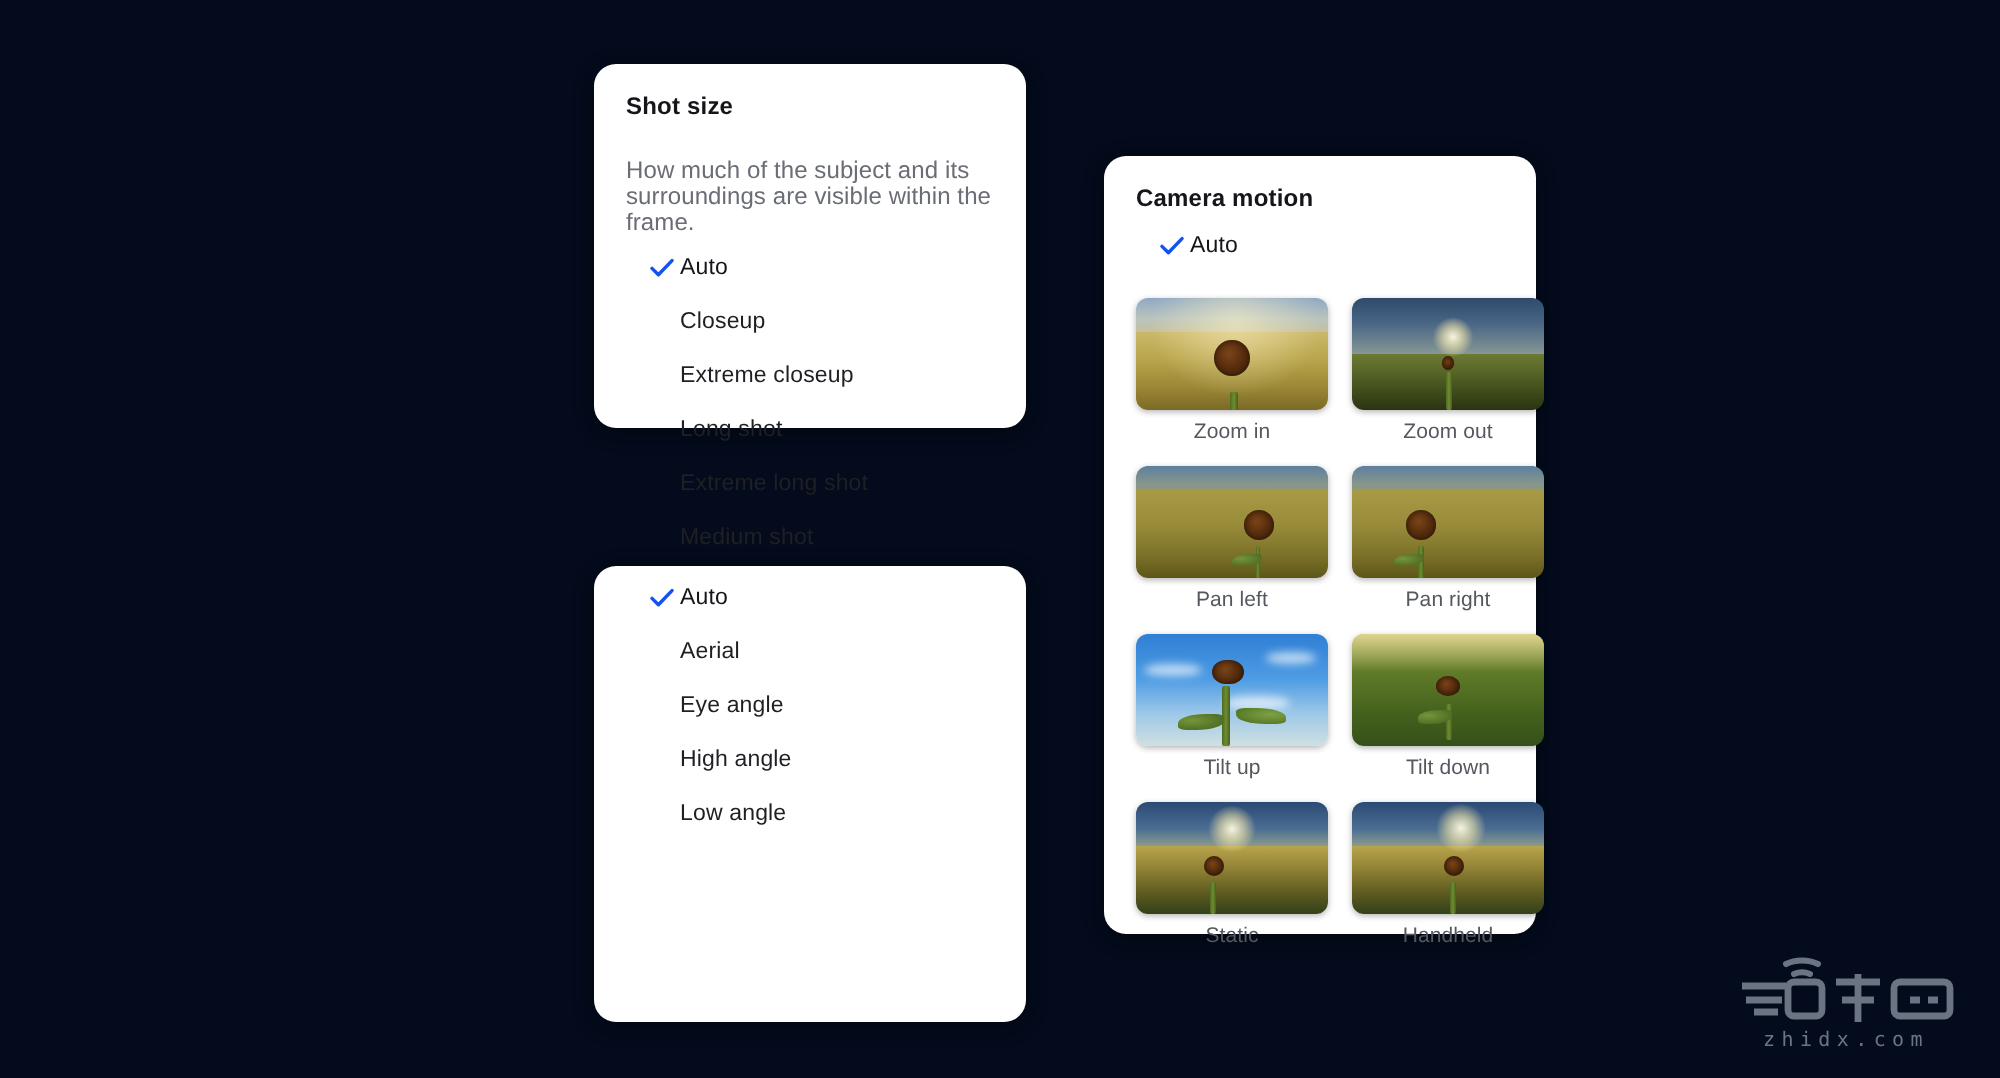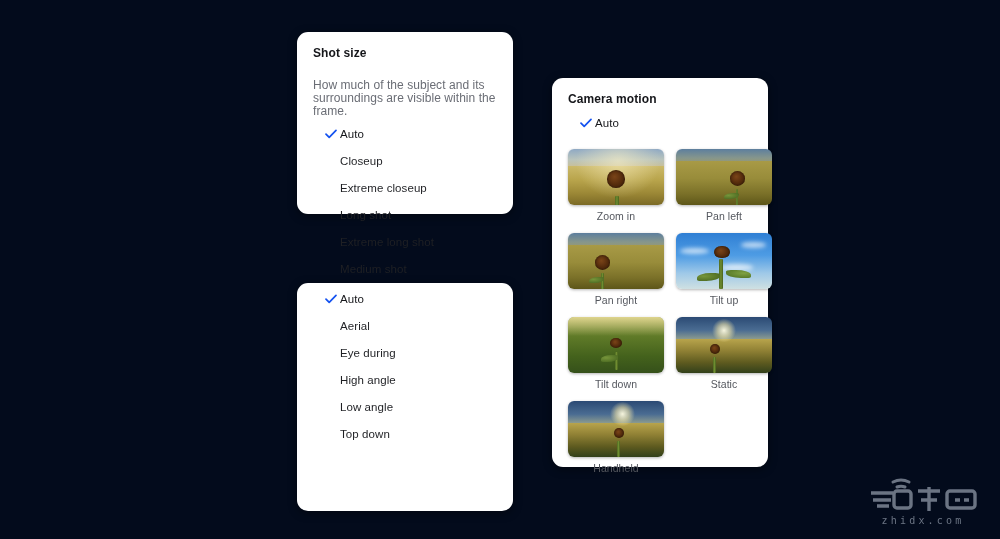--- a/index.html
+++ b/index.html
@@ -245,33 +245,29 @@
             </svg>
           </span>
           <span class="opt-label">Auto</span>
         </div>
         <div class="opt-row">
           <span class="opt-check"></span>
           <span class="opt-label">Aerial</span>
         </div>
         <div class="opt-row">
           <span class="opt-check"></span>
-          <span class="opt-label">Eye during</span>
+          <span class="opt-label">Eye angle</span>
         </div>
         <div class="opt-row">
           <span class="opt-check"></span>
           <span class="opt-label">High angle</span>
         </div>
         <div class="opt-row">
           <span class="opt-check"></span>
           <span class="opt-label">Low angle</span>
-        </div>
-        <div class="opt-row">
-          <span class="opt-check"></span>
-          <span class="opt-label">Top down</span>
         </div>
       </div>
   </div>
 
   <div class="card" id="card-camera-motion">
     <div class="card-head">
       <div class="card-title">Camera motion</div>
     </div>
     <div class="options" id="camera-motion-options">
         <div class="opt-row checked">
@@ -289,20 +285,33 @@
             <div class="sky"></div>
             <div class="field"></div>
             <div class="haze"></div>
             <div class="stem"></div>
             <div class="flower">
               <div class="petals"></div>
               <div class="disc"></div>
             </div>
           </div>
           <div class="thumb-label">Zoom in</div>
+        </div>
+        <div class="thumb-cell">
+          <div class="thumb t-zoomout">
+            <div class="sky"></div>
+            <div class="field"></div>
+            <div class="sun"></div>
+            <div class="stem"></div>
+            <div class="flower">
+              <div class="petals"></div>
+              <div class="disc"></div>
+            </div>
+          </div>
+          <div class="thumb-label">Zoom out</div>
         </div>
         <div class="thumb-cell">
           <div class="thumb t-panleft">
             <div class="sky"></div>
             <div class="field"></div>
             <div class="stem"></div>
             <div class="leaf"></div>
             <div class="flower">
               <div class="petals"></div>
               <div class="disc"></div>

